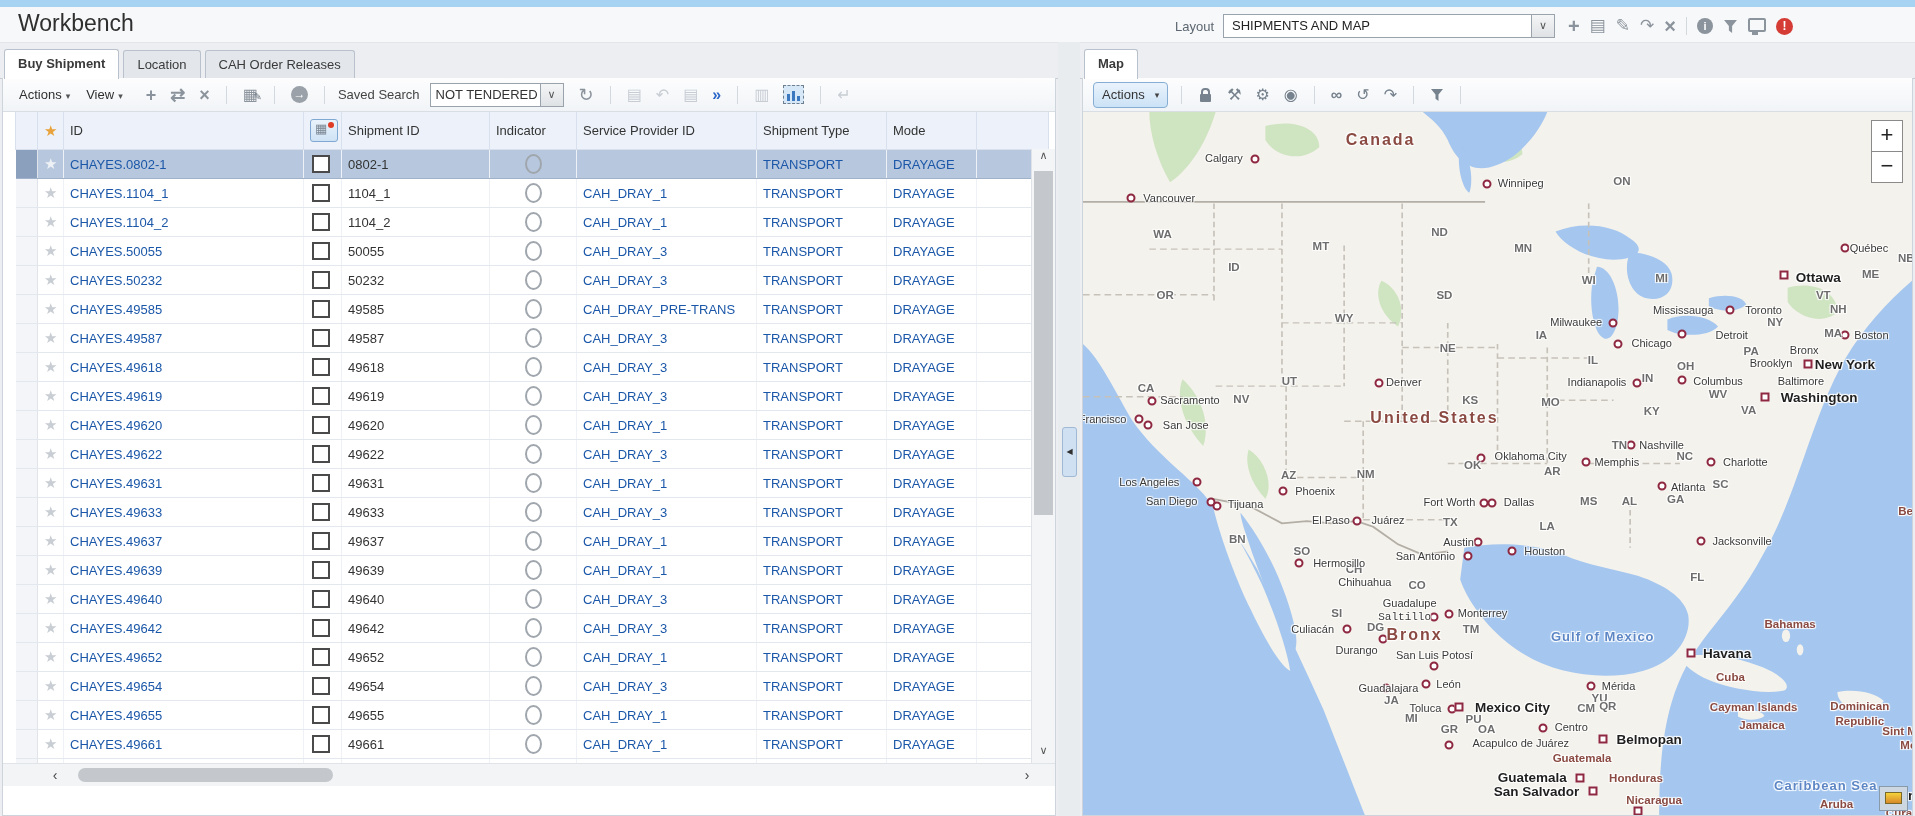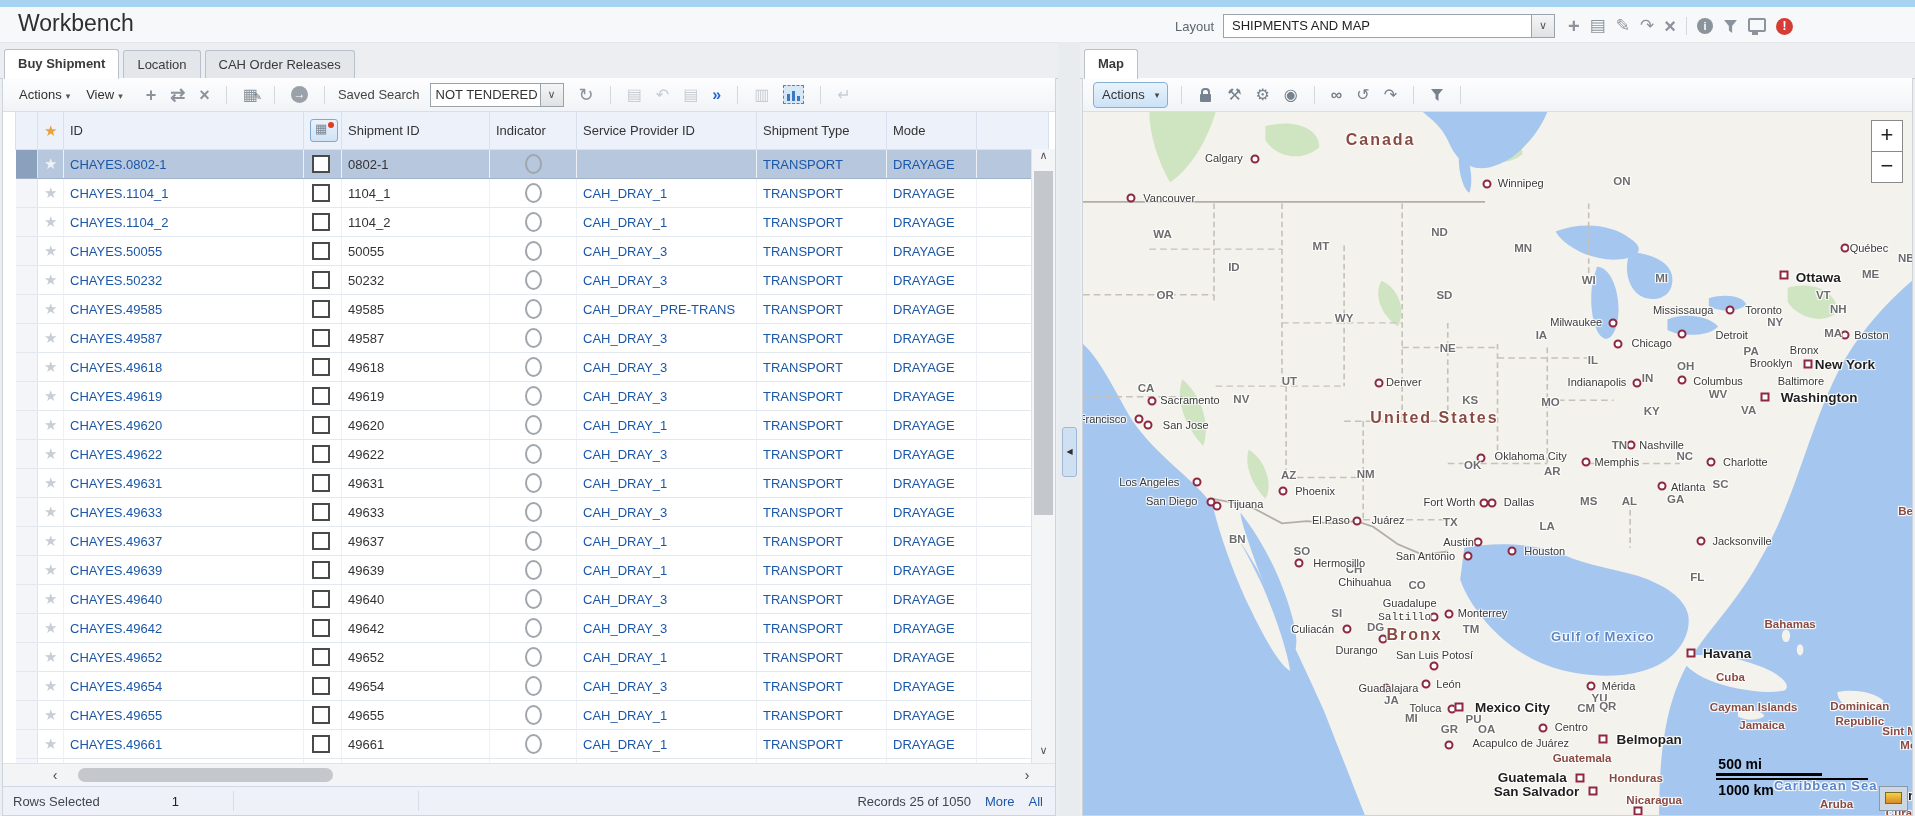--- a/index.html
+++ b/index.html
@@ -577,31 +577,20 @@
       <span class="vs-thumb"></span>
       <span class="vs-arrow" style="bottom:0">∨</span>
     </div>
 
     <div class="hscroll">
       <span class="hs-arrow" style="left:42px">‹</span>
       <span class="hs-thumb"></span>
       <span class="hs-arrow" style="right:18px">›</span>
     </div>
 
-    <div class="status">
-      <span style="margin-left:10px">Rows Selected</span>
-      <span style="margin-left:72px;color:#222">1</span>
-      <span class="st-sep" style="left:230px"></span>
-      <span class="st-sep" style="left:415px"></span>
-      <div class="st-right">
-        <span>Records 25 of 1050</span>
-        <a class="lk">More</a>
-        <a class="lk">All</a>
-      </div>
-    </div>
   </div>
 </div>
 
 <div class="split">
   <span class="split-handle">◀</span>
 </div>
 
 <div class="rp">
   <div class="tabs-row">
     <span class="tab active">Map</span>
@@ -885,22 +874,18 @@
           <span class="dot s" style="left: 45.3%; top: 84.6%;"></span>
           <span class="dot r" style="left: 55.5%; top: 87.6%;"></span>
           <span class="dot r" style="left: 44.2%; top: 90%;"></span>
           <span class="dot s" style="left: 62.7%; top: 89.2%;"></span>
           <span class="dot s" style="left: 59.9%; top: 94.7%;"></span>
           <span class="dot s" style="left: 61.5%; top: 96.6%;"></span>
           <span class="dot s" style="left: 67%; top: 99.5%;"></span>
         </div>
       <div class="zbtn" style="top:8px">+</div>
       <div class="zbtn" style="top:39px">−</div>
-      <div class="scale">
-        <div class="scale-mi">500 mi</div>
-        <div class="scale-km">1000 km</div>
-      </div>
       <div class="ovbtn">
           <i></i>
         </div>
     </div>
   </div>
 </div>
 
 </body></html>

